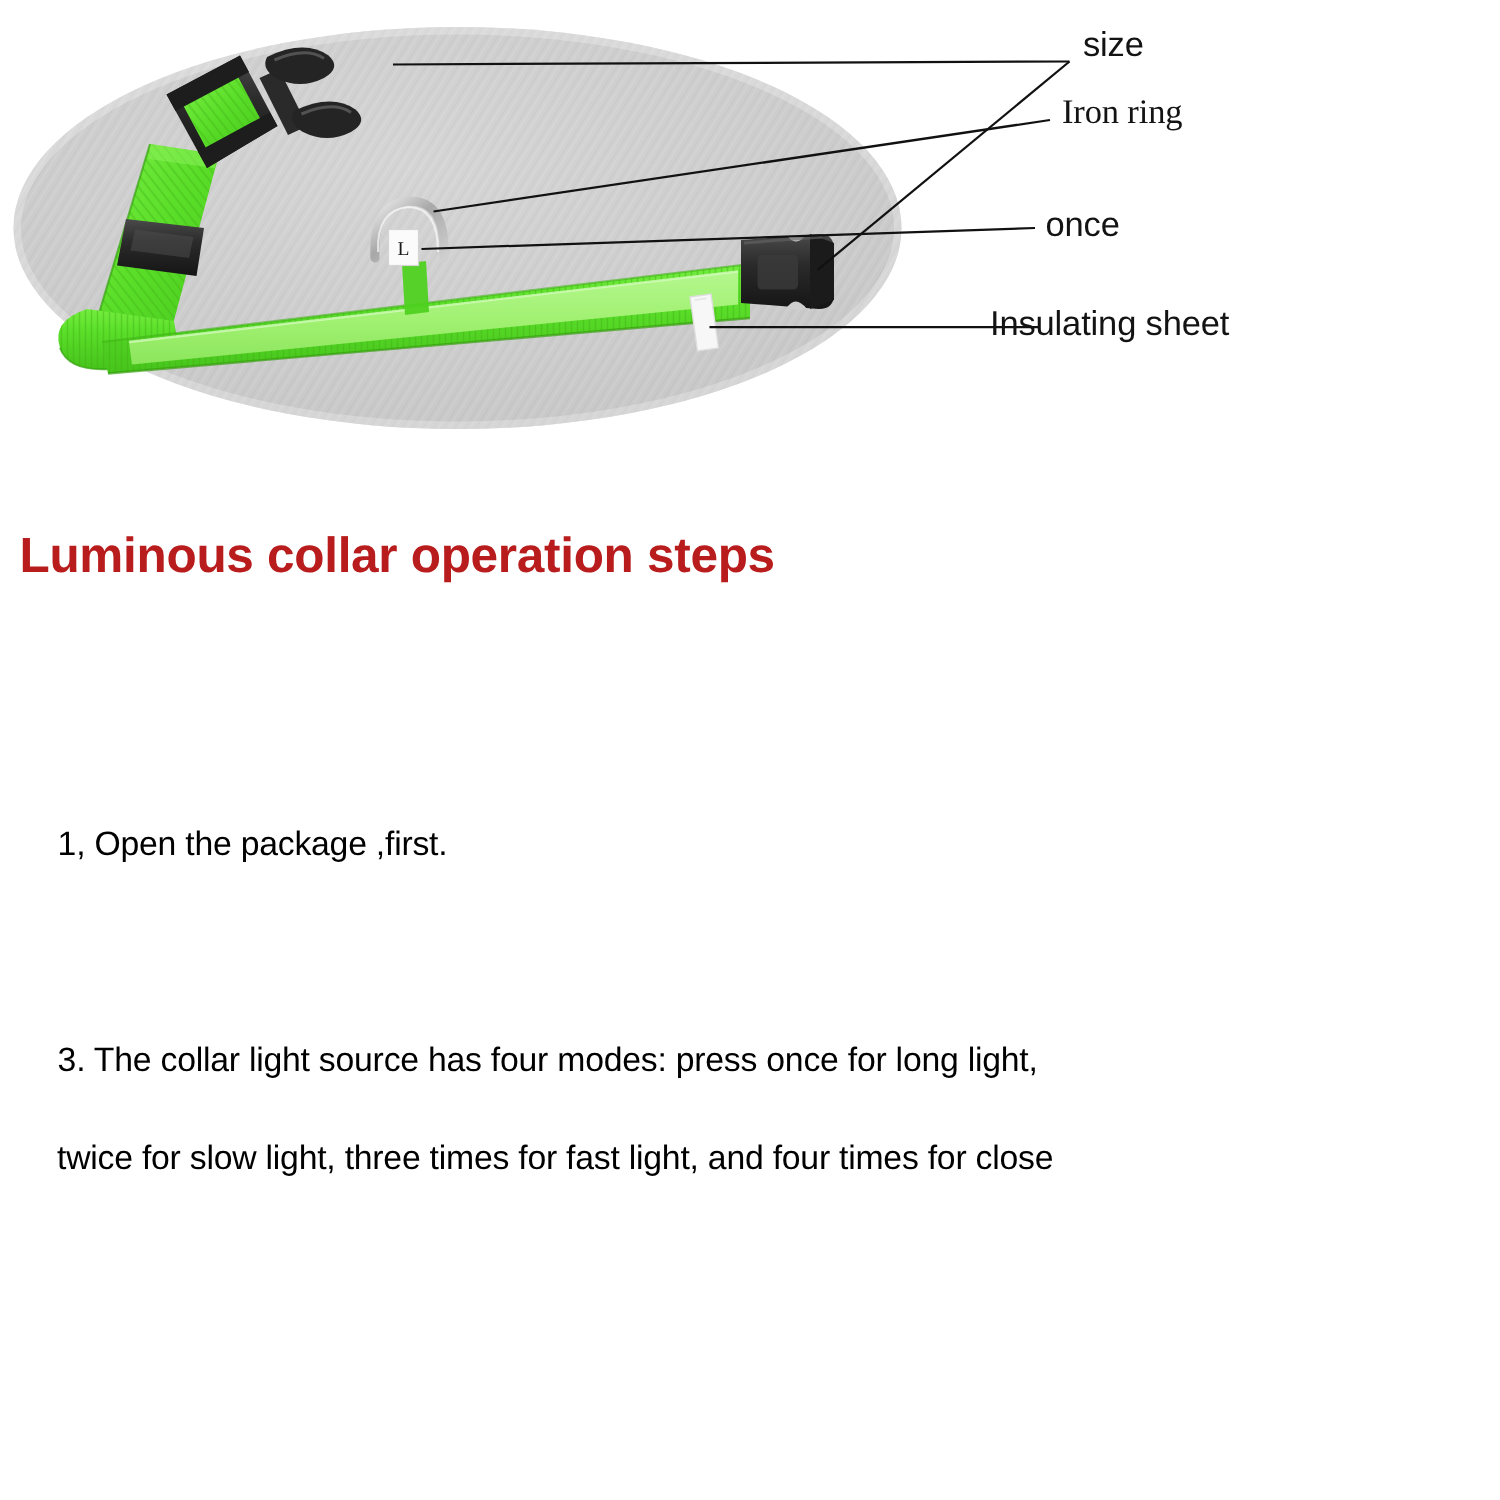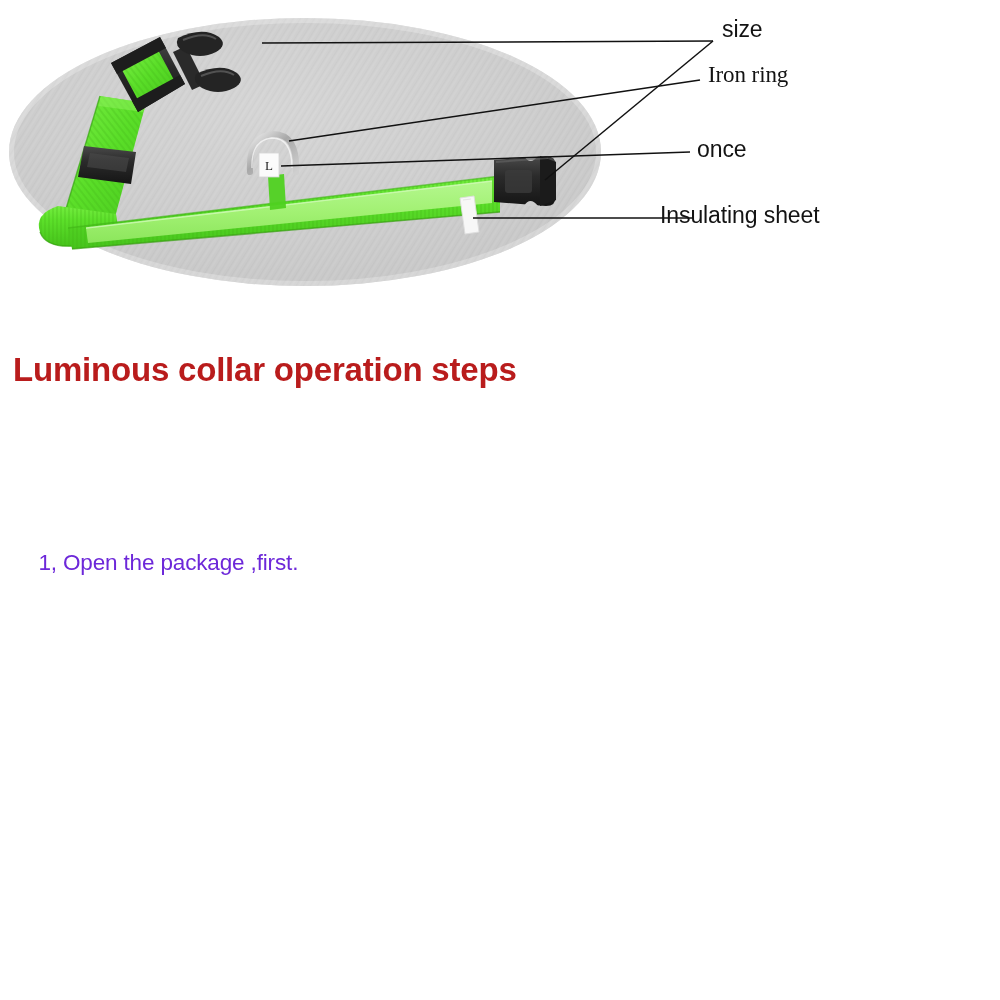--- a/index.html
+++ b/index.html
@@ -65,21 +65,21 @@
   
   #steps-list {
     position: absolute;
     left: 14px;
     top: 520px;
     width: 960px;
   }
   .step {
     font-family: "Liberation Sans", sans-serif;
     font-size: 22.5px;
-    color: #6d28d9;
+    color: #000000;
     line-height: 1.28;
     letter-spacing: -0.15px;
     white-space: pre-wrap;
   }
   .step-1 { margin: 0 0 0 0; }
   .step-2 { margin: 59px 0 0 0; }
   .step-3 { margin: 58px 0 0 0; }
   .step-3 .cont { display: block; padding-left: 24px; margin-top: 7px; }
 </style>
 </head>
@@ -261,14 +261,18 @@
 
 <h1 id="page-title">Luminous collar operation steps</h1>
 
 <div id="steps-list">
 
   <p class="step step-1">
     <span>1, Open the package ,first.</span>
   </p>
 
 
+  <p class="step step-3">
+    <span>3. The collar light source has four modes: press once for long light,</span>
+    <span class="cont">twice for slow light, three times for fast light, and four times for close</span>
+  </p>
 
 </div>
 
 </body></html>

